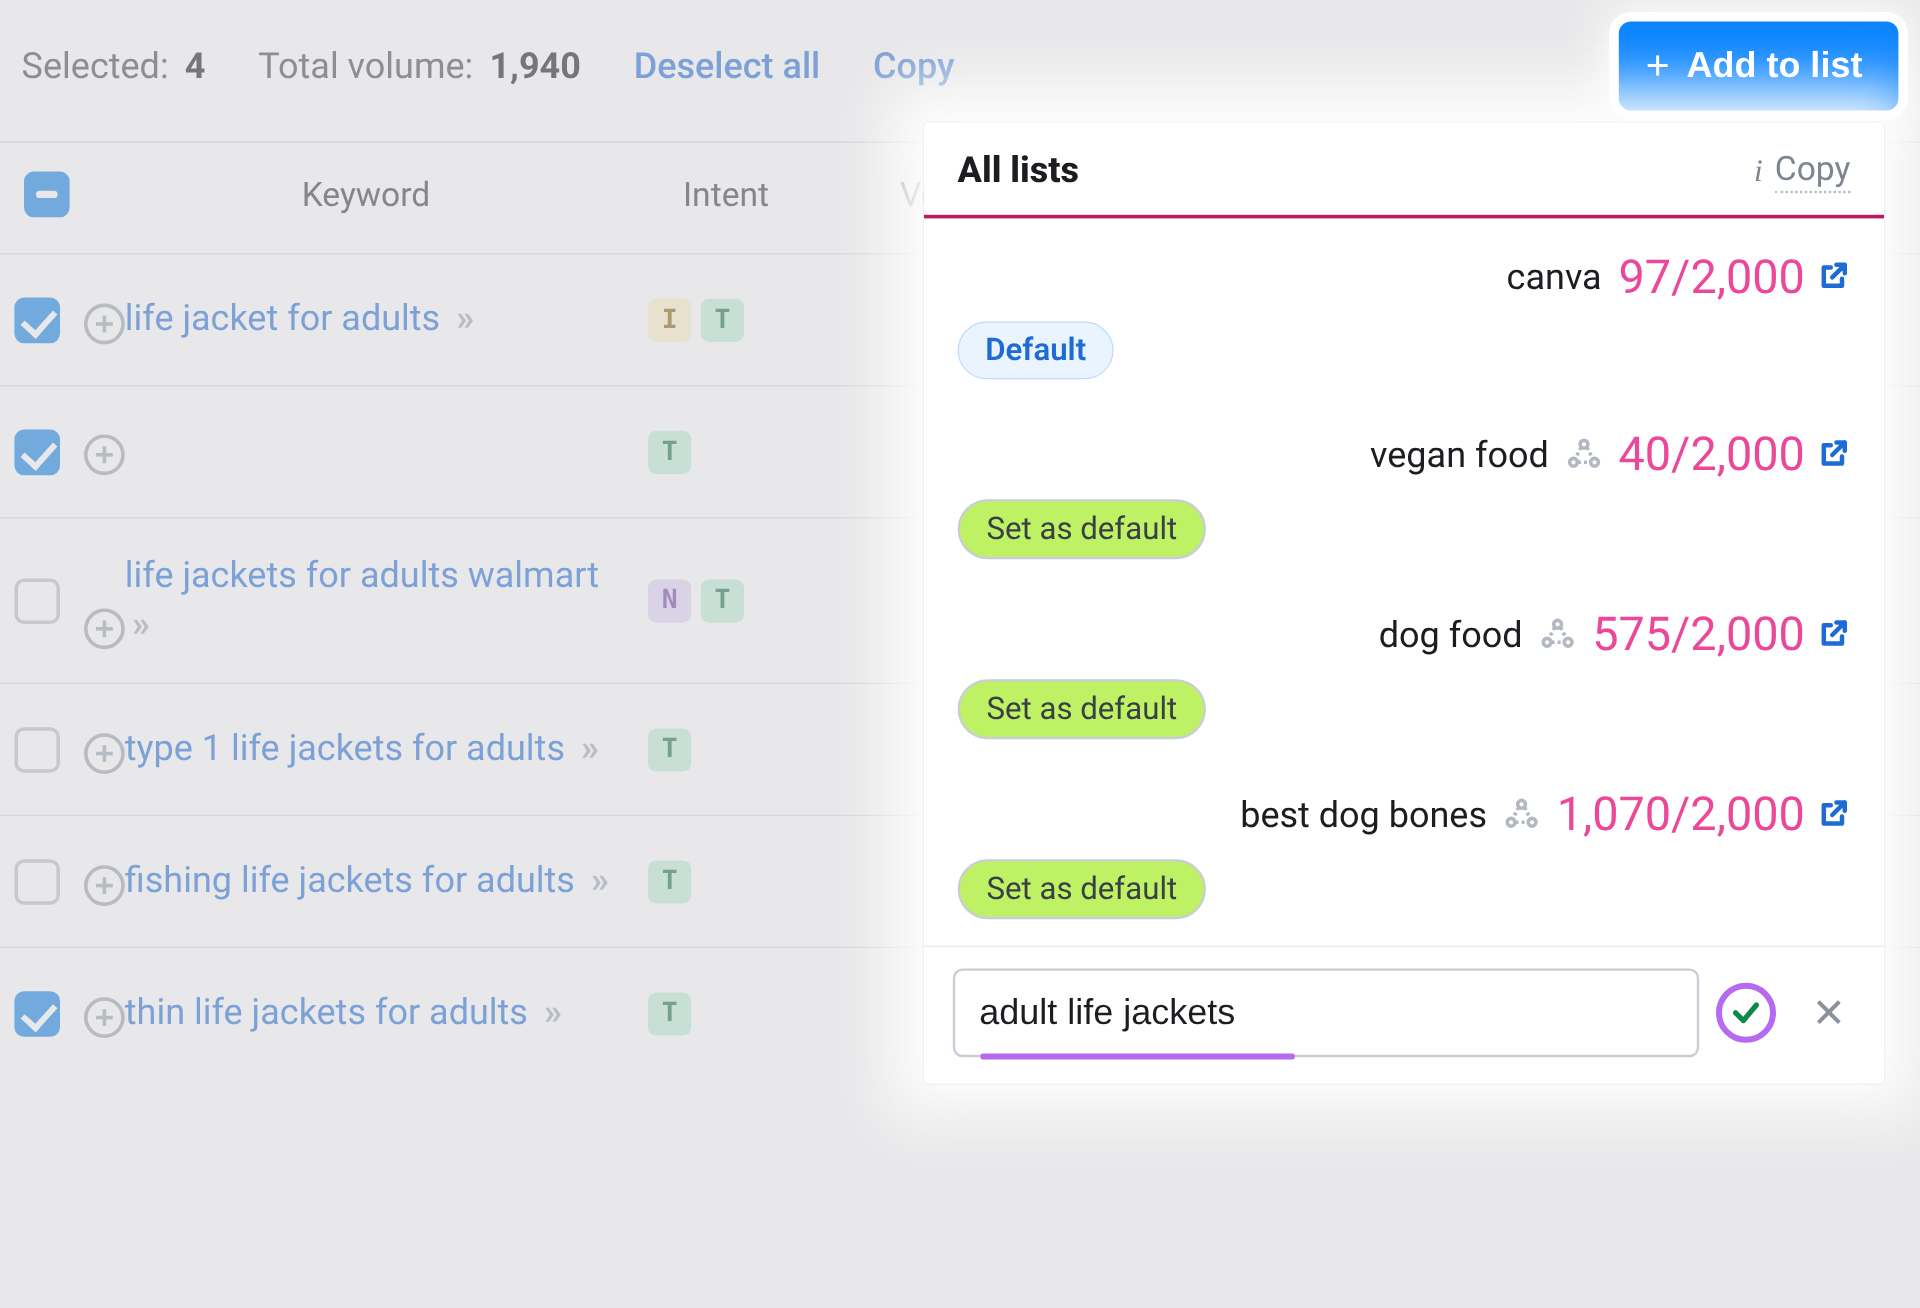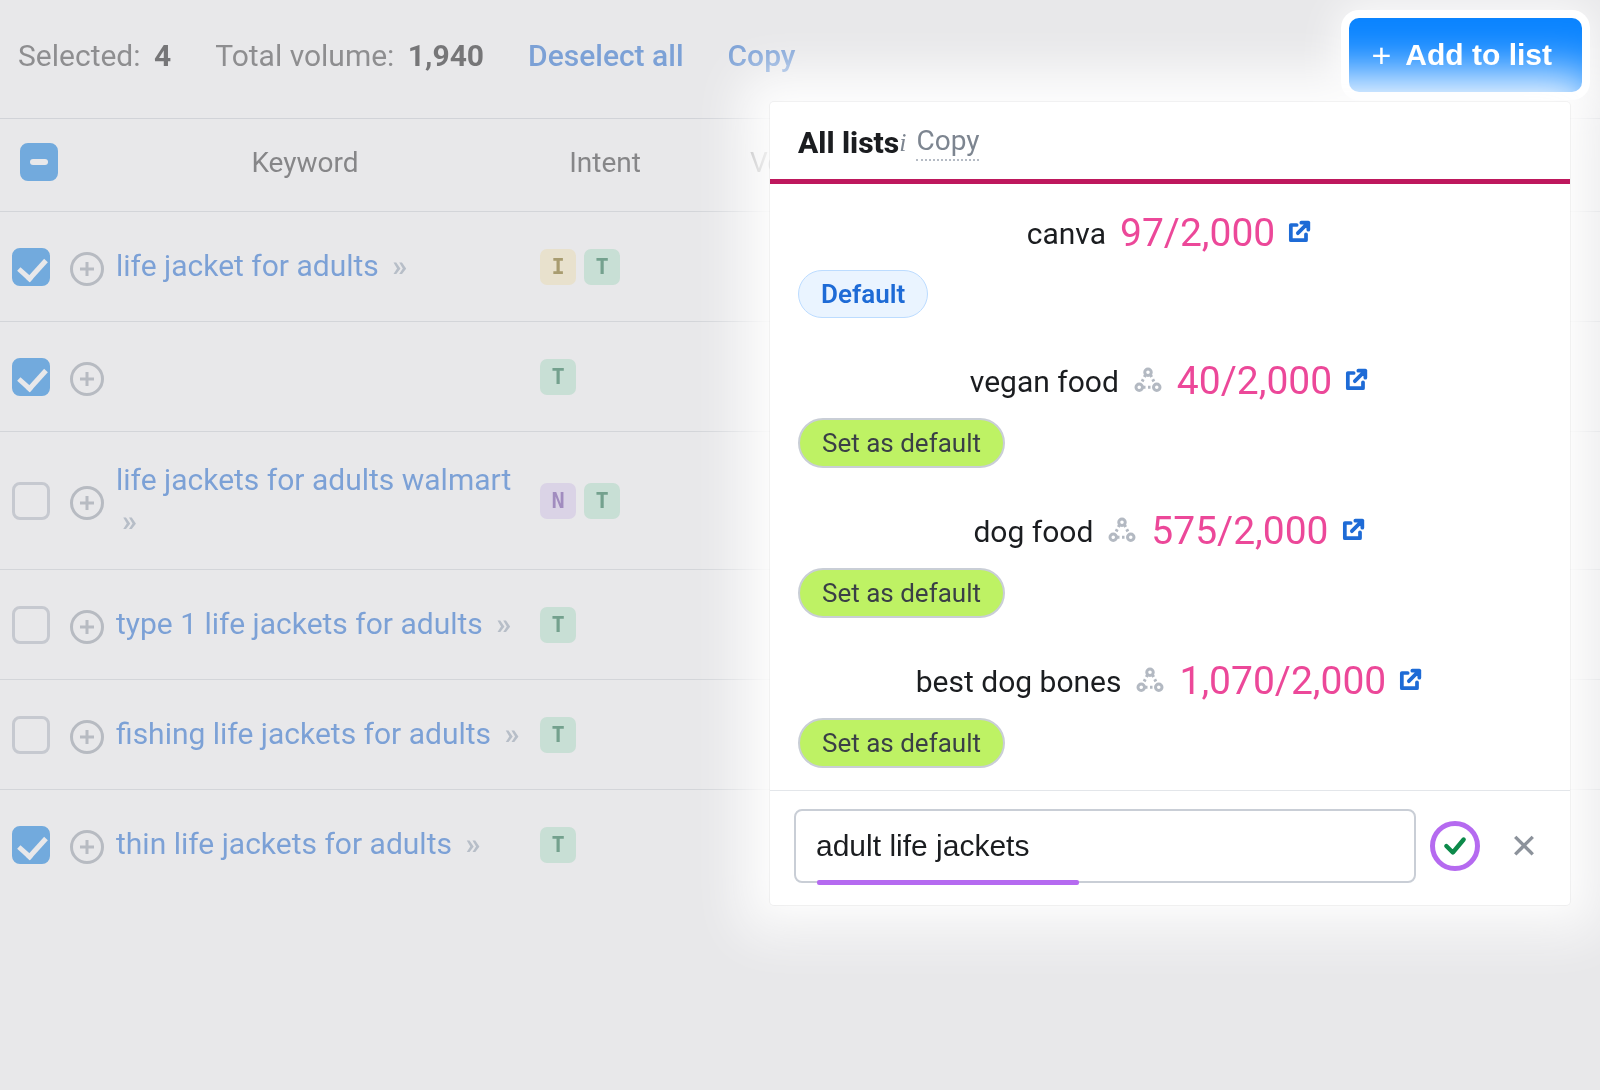--- a/index.html
+++ b/index.html
@@ -111,22 +111,21 @@
   content: "";
   position: absolute;
   left: 7px; right: 7px; top: 50%;
   height: 6px;
   transform: translateY(-50%);
   background: #fff;
   border-radius: 3px;
 }
 .kw-cell {
   display: flex;
-  align-items: center;
-  gap: 12px;
+  align-items: flex-end;
   padding-right: 14px;
 }
 .plus-circle {
   width: 34px; height: 34px;
   border: 3px solid #9aa1ab;
   border-radius: 50%;
   position: relative;
   flex-shrink: 0;
   margin-top: 4px;
   cursor: pointer;
@@ -191,40 +190,41 @@
   left: 770px;
   top: 102px;
   width: 800px;
   background: #fff;
   border-radius: 4px;
   box-shadow: 0 0 0 1px rgba(0,0,0,0.04), 0 0 50px 28px rgba(255,255,255,1), 0 12px 44px rgba(0,0,0,0.1);
 }
 .panel-header {
   display: flex;
   align-items: center;
+  justify-content: space-between;
   padding: 22px 28px 18px 28px;
-  border-bottom: 5px solid #be185d;
+  border-bottom: 3px solid #be185d;
 }
 .panel-title { font-size: 30px; font-weight: 800; color: #1b1d20; }
 .help-link {
   display: flex; align-items: center; gap: 10px;
   color: #7d8590;
   font-size: 28px;
   cursor: pointer;
 }
 .help-link .txt { border-bottom: 2px dotted #b5bbc4; padding-bottom: 2px; }
 .help-link .i-ico { font-family: Georgia, serif; font-style: italic; font-size: 26px; }
 .panel-body { padding: 8px 0 0 0; }
 .list-item {
   padding: 18px 28px 22px 28px;
 }
 .list-row {
   display: flex;
   align-items: center;
-  justify-content: center;
+  justify-content: flex-end;
   gap: 14px;
 }
 .list-name {
   font-size: 30px;
   color: #1b1d20;
   display: flex;
   align-items: center;
   gap: 14px;
 }
 .share-glyph {

